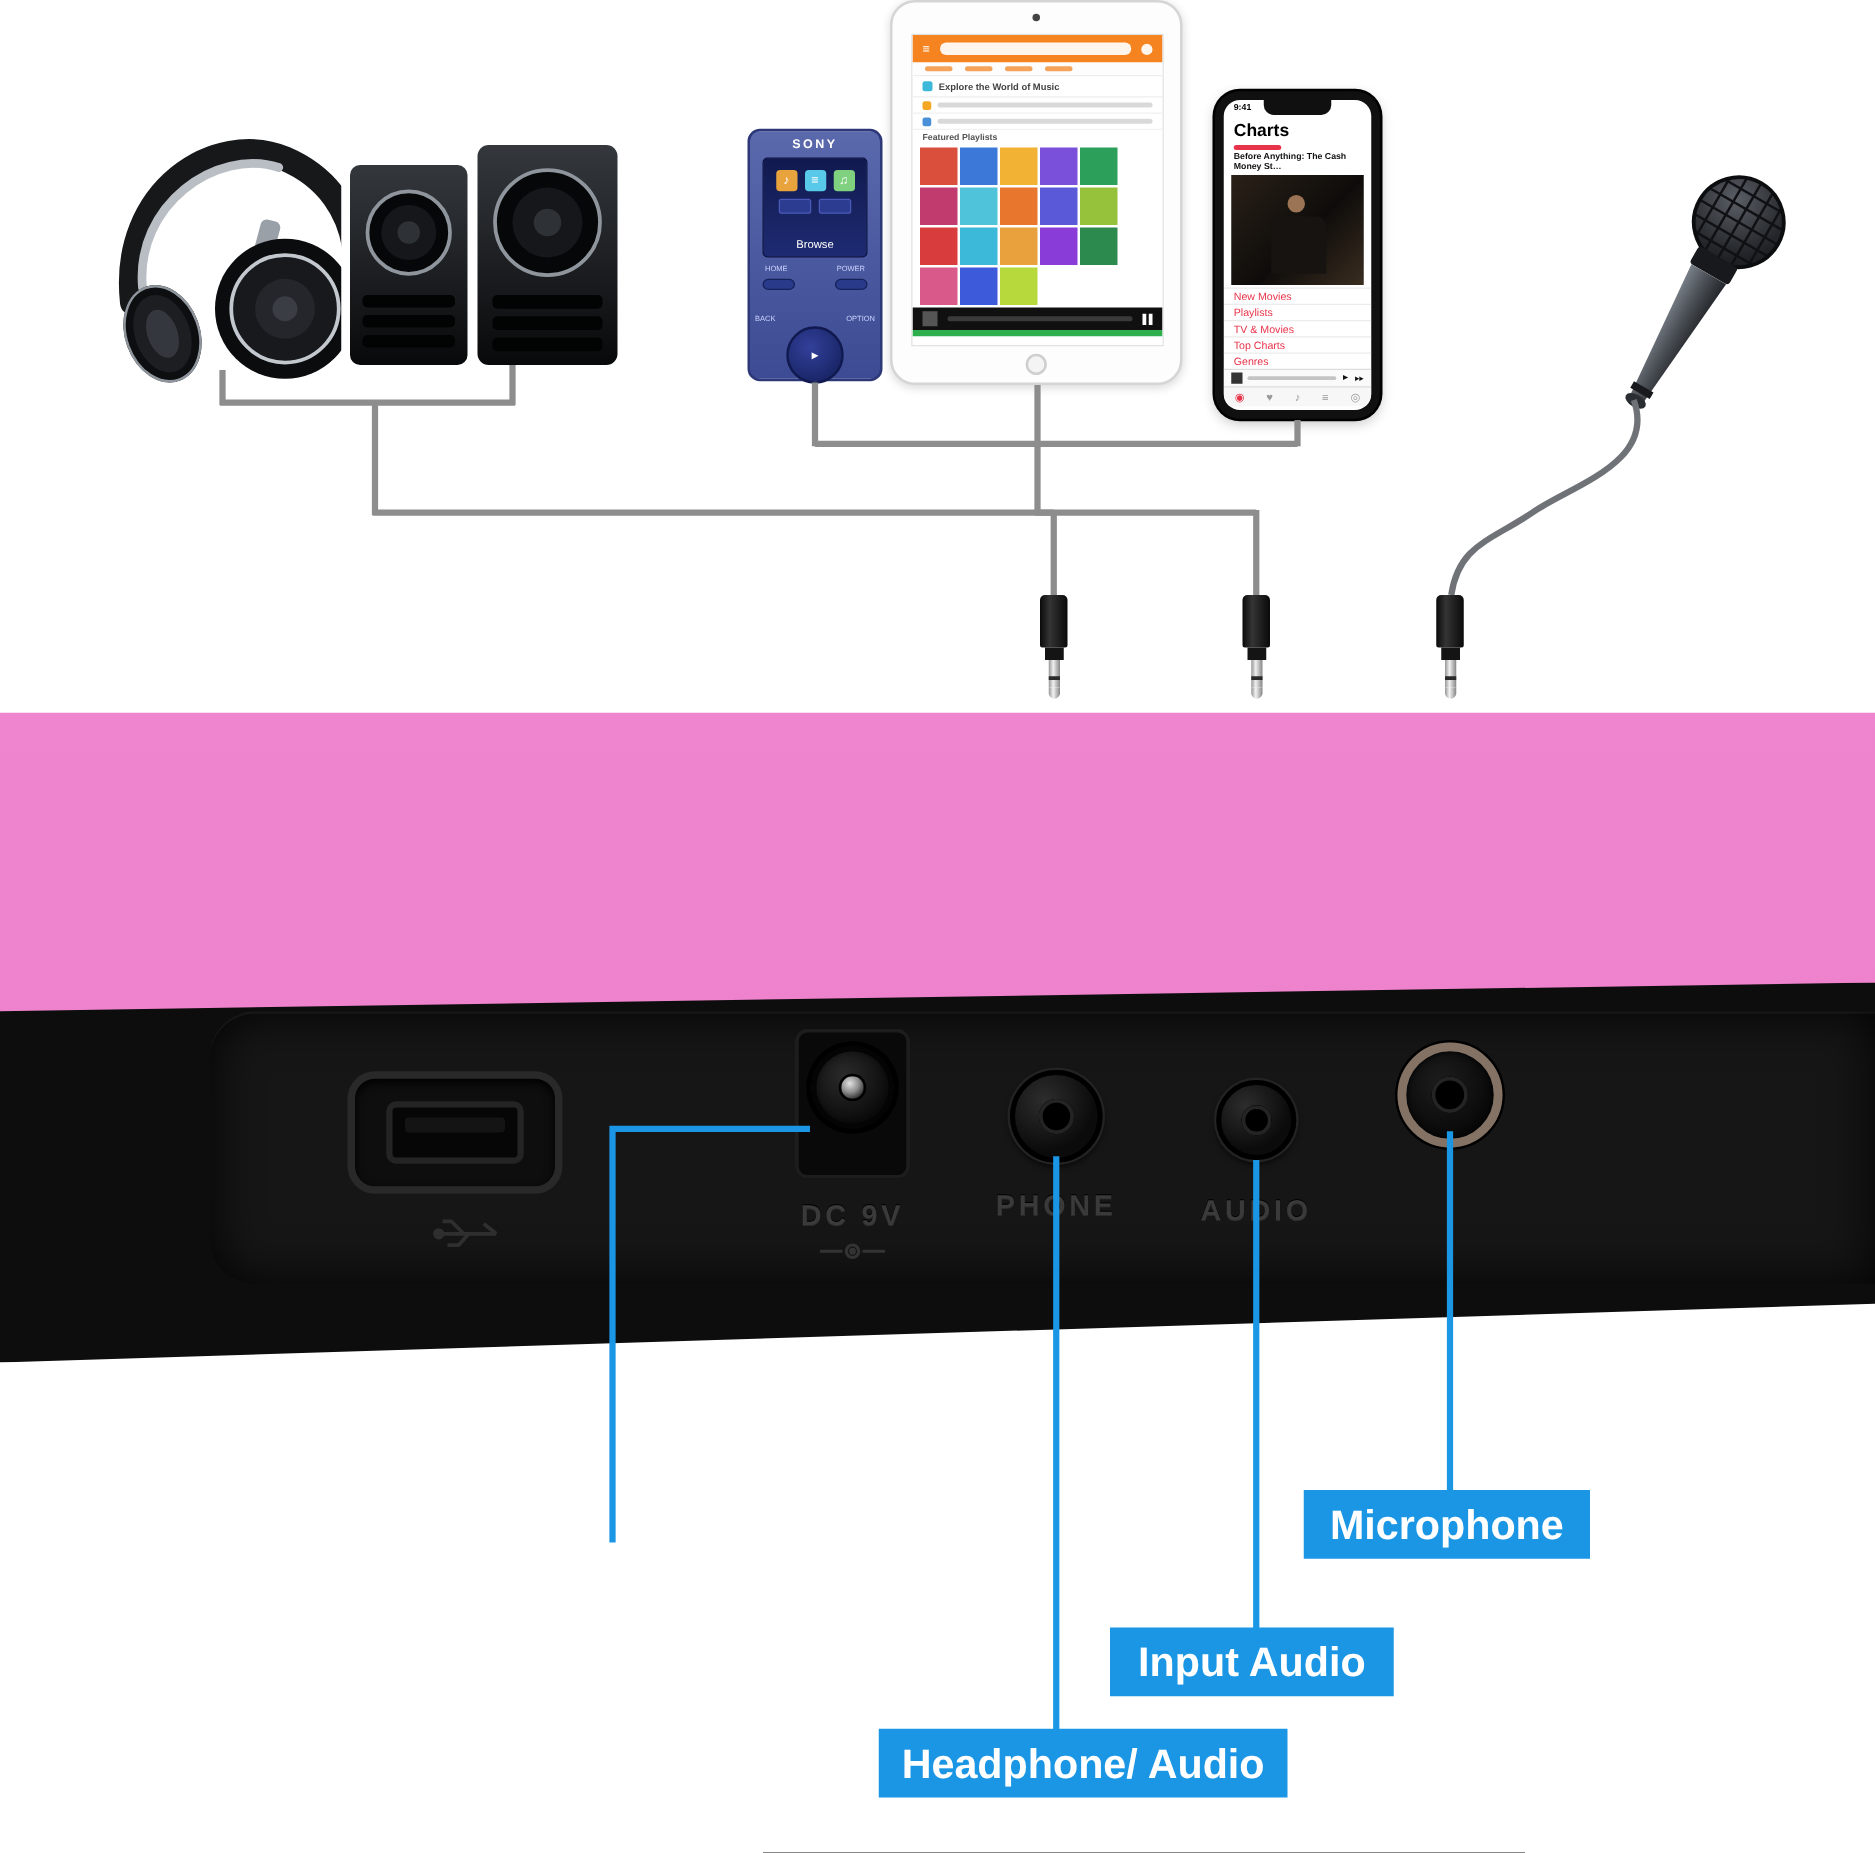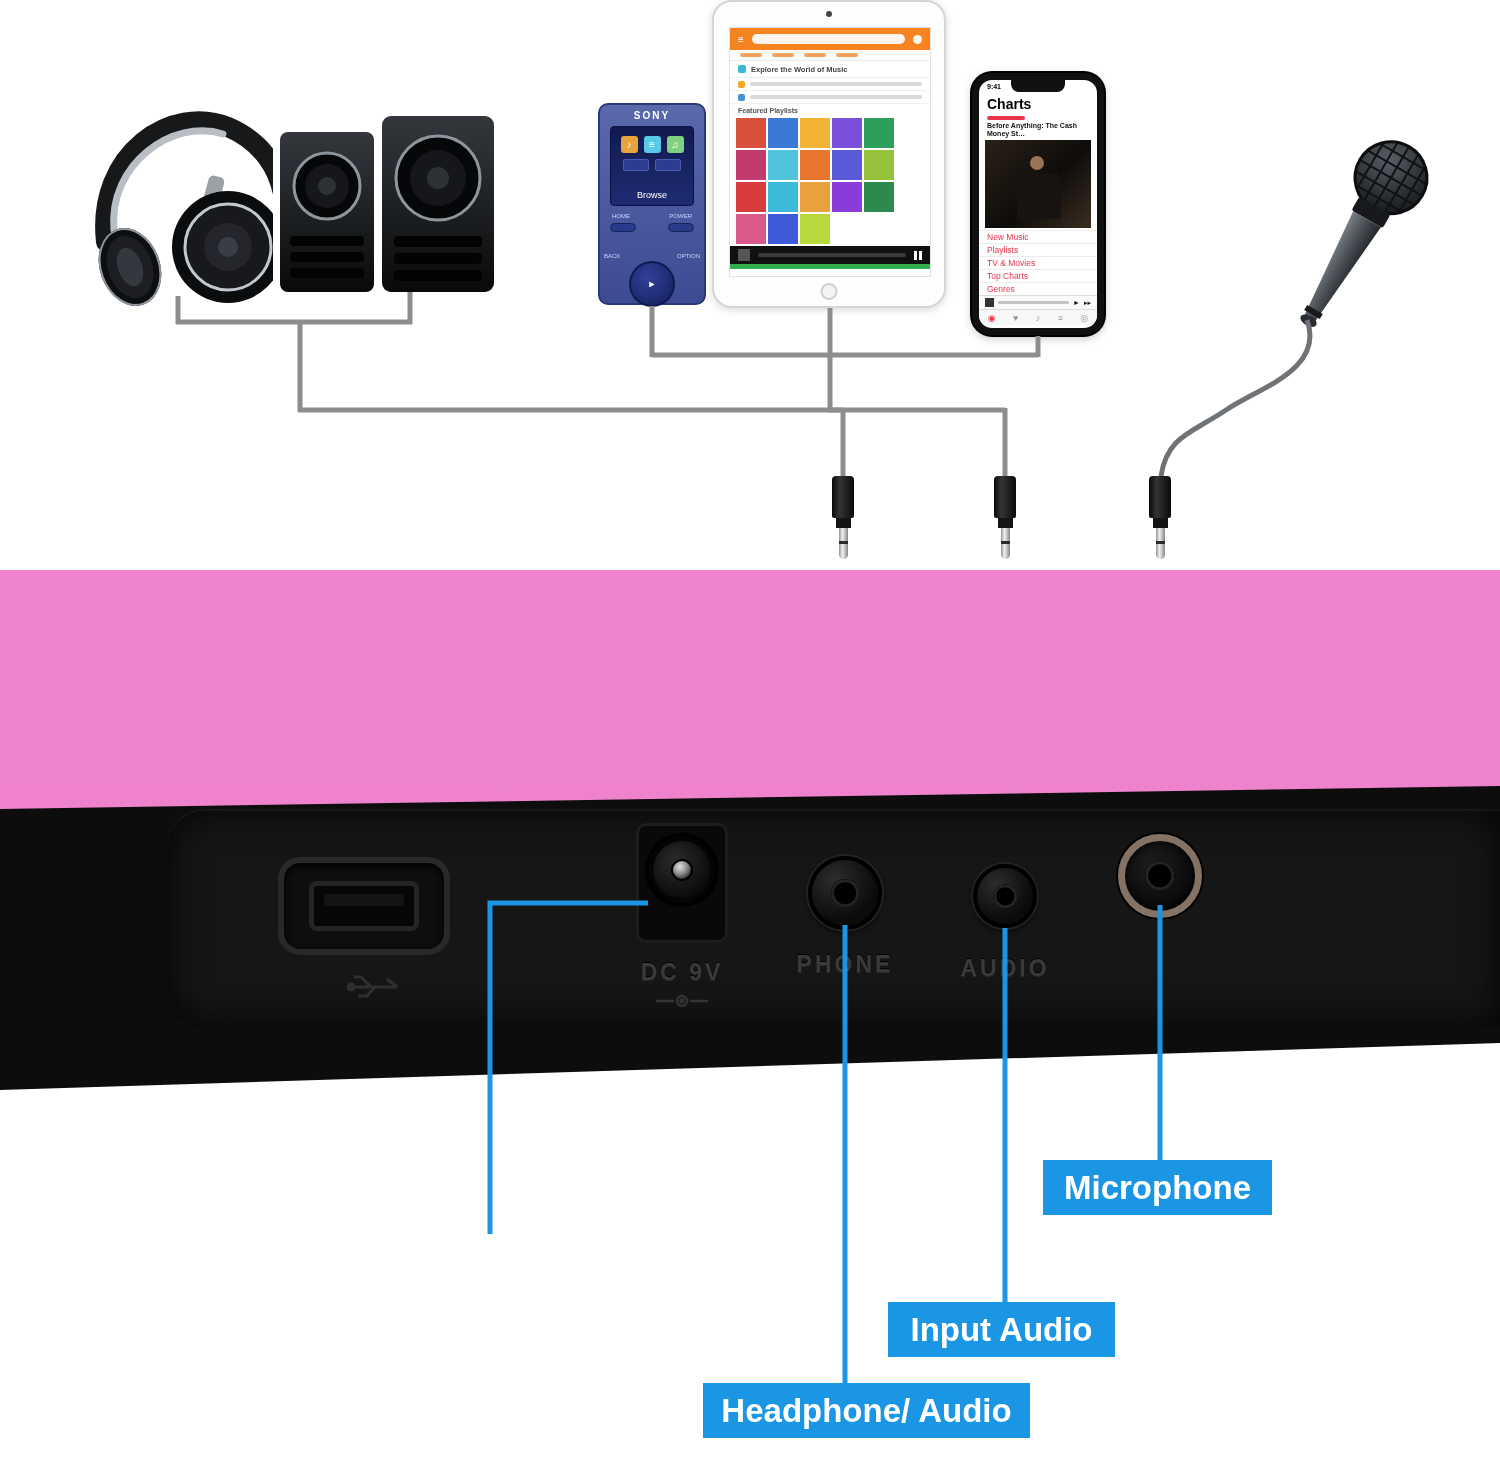--- a/index.html
+++ b/index.html
@@ -287,21 +287,21 @@
       <div class="ph-notch"></div>
       <div class="ph-time">9:41</div>
       <div class="ph-title">Charts</div>
       <div class="ph-tag"></div>
       <div class="ph-caption">Before Anything: The Cash Money St…</div>
       <div class="ph-art">
         <span class="pa-head"></span>
         <span class="pa-body"></span>
       </div>
       <div class="ph-menu">
-        <div class="ph-item">New Music</div>
+        <div class="ph-item">New Movies</div>
         <div class="ph-item">Playlists</div>
         <div class="ph-item">TV &amp; Movies</div>
         <div class="ph-item">Top Charts</div>
         <div class="ph-item">Genres</div>
       </div>
       <div class="ph-mini">
         <span class="pm-thumb"></span>
         <i class="pm-bar"></i>
         <span class="pm-ic">►</span>
         <span class="pm-ic">▸▸</span>
@@ -424,15 +424,15 @@
 
   <svg class="bluelines" width="1500" height="1482" viewBox="0 0 1500 1482">
     <path d="M648 903 H490 V1234"></path>
     <path d="M845 925 V1386"></path>
     <path d="M1005 928 V1304"></path>
     <path d="M1160 905 V1194"></path>
   </svg>
 
   <div class="callout" style="left:703px; top:1383px; width:327px; height:55px;">Headphone/ Audio</div>
   <div class="callout" style="left:888px; top:1302px; width:227px; height:55px;">Input Audio</div>
-  <div class="callout" style="left:1043px; top:1160px; width:229px; height:55px;">Microphone</div>
+  <div class="callout" style="left:1043px; top:1192px; width:229px; height:55px;">Microphone</div>
 
 </div>
 
 </body></html>

